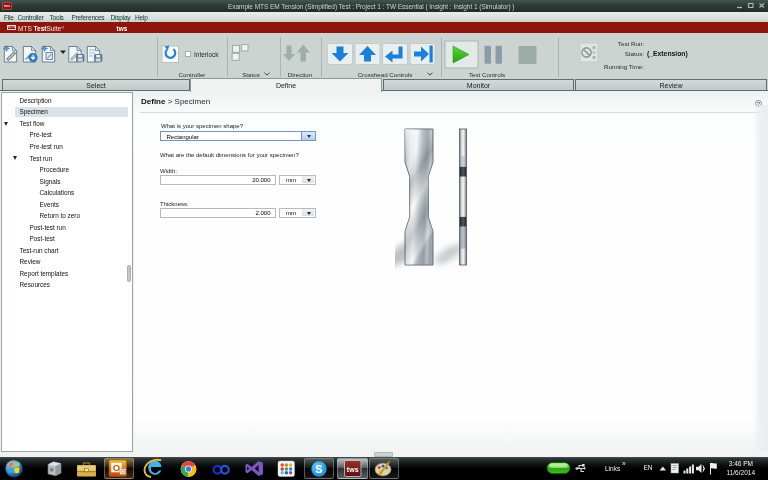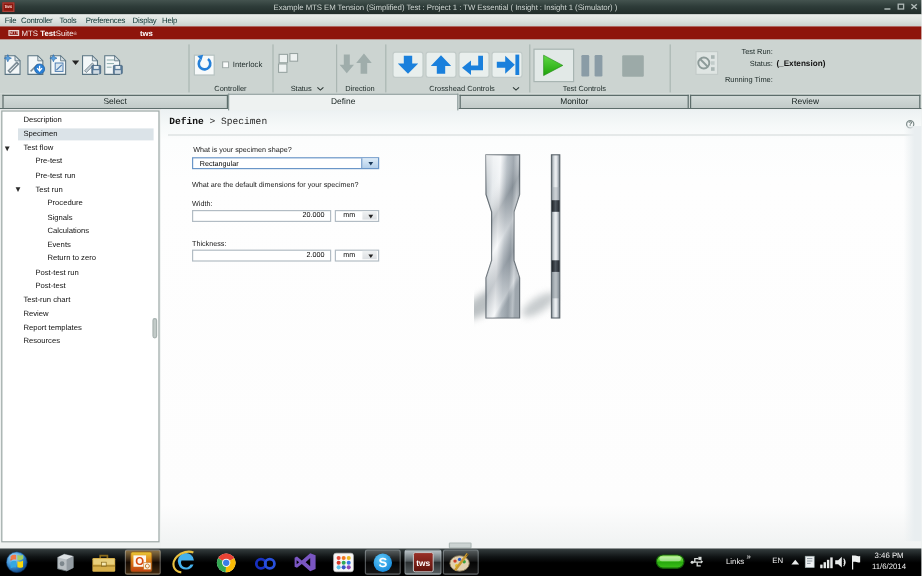--- a/index.html
+++ b/index.html
@@ -35,21 +35,21 @@
   
   #content { left:0; top:91px; width:768px; height:366px; background:#eef1f0; }
   #sidebar { left:1px; top:1px; width:132px; height:360px; background:#fff; border:1px solid #9aa6a3; }
   .ti { position:absolute; font-size:6.4px; color:#101010; white-space:nowrap; }
   #selrow { position:absolute; left:13px; top:13.8px; width:113px; height:10.5px; background:#dbe3e8; }
   .tarrow { position:absolute; width:0; height:0; border-left:2.5px solid transparent; border-right:2.5px solid transparent; border-top:4px solid #2a2a2a; }
   #sscroll { position:absolute; right:1px; top:172px; width:4px; height:17px; background:#c2cac8; border:1px solid #a8b2b0; border-radius:2px; }
   
   #main { left:134px; top:0px; width:634px; height:366px;
     background:linear-gradient(180deg,#ecf1f2 0px,#f6f9f9 14px,#fcfdfd 26px,#fefefe 60px,#fdfdfd 330px,#f1f3f3 362px); }
-  #hdr { left:7px; top:6px; font-size:8px; color:#2a2a2a;font-family:Liberation Mono, monospace; }
+  #hdr { left:7px; top:6px; font-size:8px; color:#2a2a2a; }
   #hdr b { color:#111; }
   #hdrline { left:6px; top:21px; width:623px; height:1px; background:#d7dddd; }
   #helpc { left:621px; top:9px; width:7px; height:7px; border:1px solid #7d8b8a; border-radius:50%;
     color:#5a6a68; font-size:5.5px; line-height:7px; text-align:center; font-weight:bold; }
   .flabel { position:absolute; font-size:6px; color:#1a1a1a; }
   .input { position:absolute; background:#fff; border:1px solid #b2bcc4; font-size:6px; color:#000; }
   
   #taskbar { left:0; top:457px; width:768px; height:23px;
     background:linear-gradient(180deg,#555c5c 0,#31393a 1px,#101415 7px,#000 12px,#000 100%); }
   .tkbtn { position:absolute; top:1px; height:21px; border-radius:2px;

